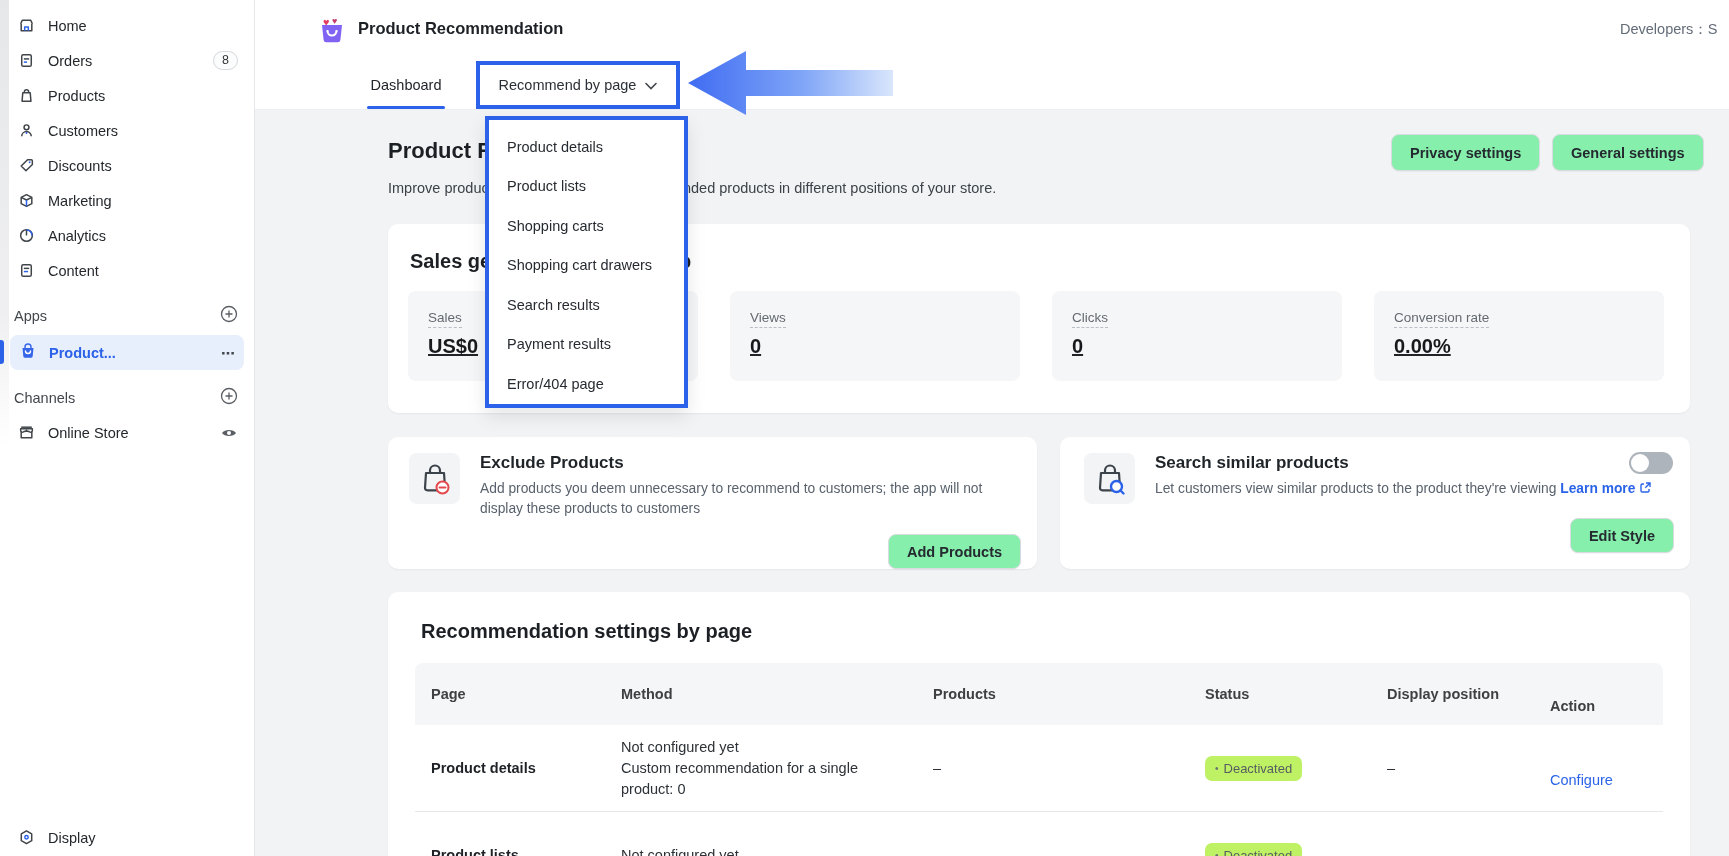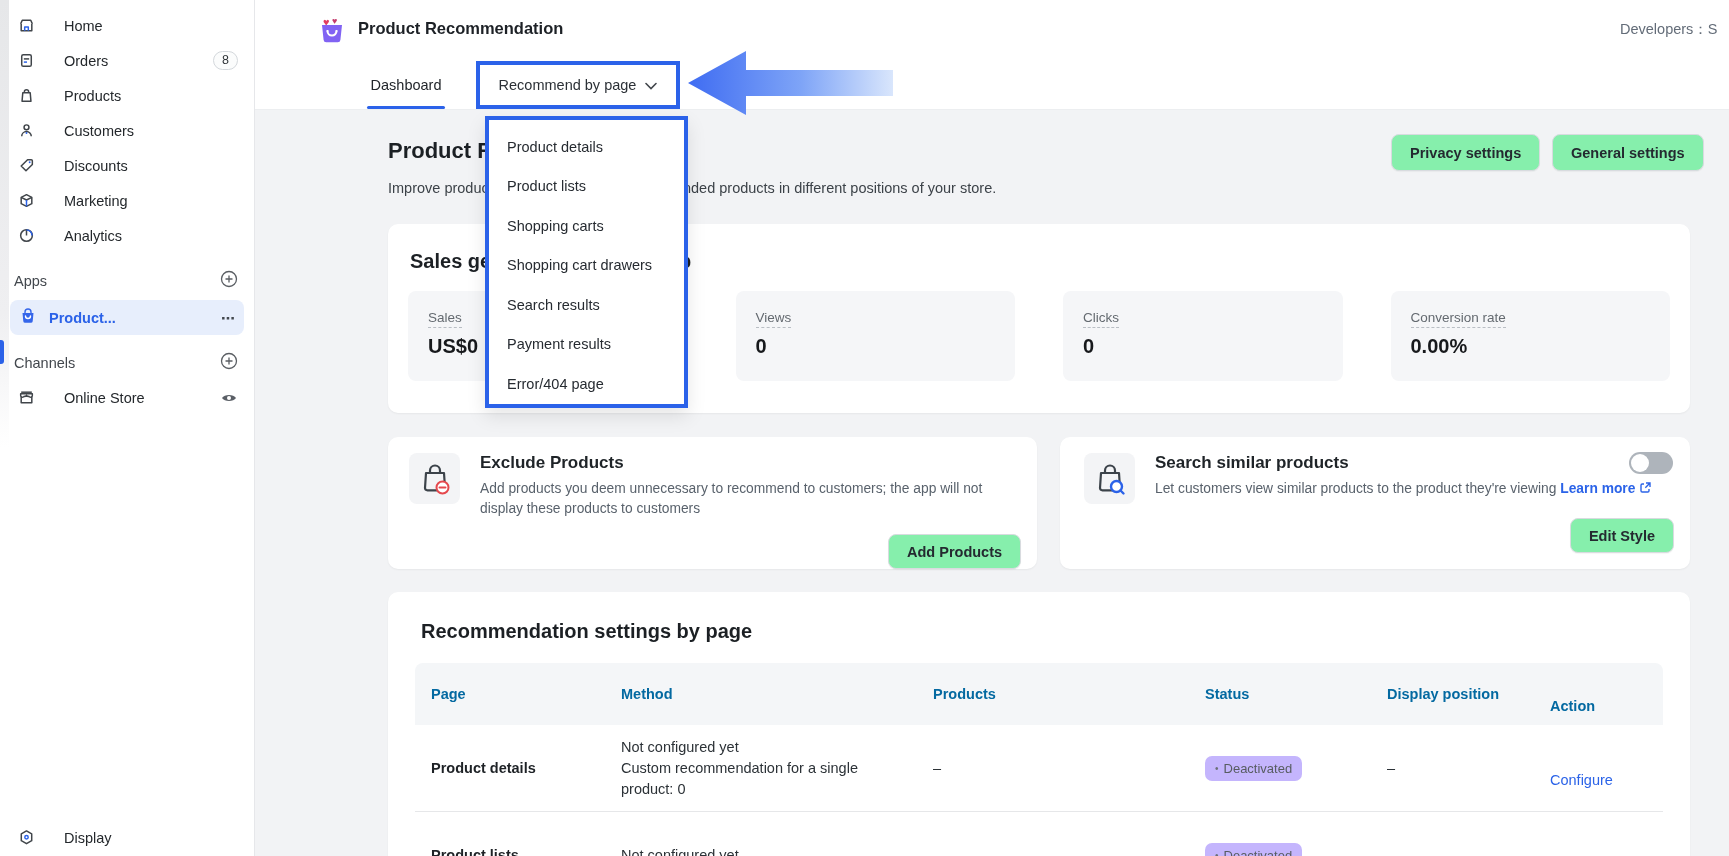--- a/index.html
+++ b/index.html
@@ -6,21 +6,21 @@
   html,body { width:1729px; height:856px; overflow:hidden; background:#f2f3f5;
     font-family:"Liberation Sans","DejaVu Sans",sans-serif; color:#202428; }
   .abs { position:absolute; }
 
   
   .sidebar { position:absolute; left:0; top:0; width:255px; height:856px; background:#fff;
     border-right:1px solid #e6e7ea; z-index:5; }
   .left-strip { position:absolute; left:0; top:0; width:9px; height:447px;
     background:linear-gradient(180deg,#e6e7e9 0%,#efeff1 70%,rgba(255,255,255,0)); }
   .side-list { padding-top:8px; }
-  .side-item { position:relative; display:flex; align-items:center; gap:29px; height:35px;
+  .side-item { position:relative; display:flex; align-items:center; gap:13px; height:35px;
     padding:0 16px 0 18px; font-size:14.5px; color:#24282c; cursor:pointer; }
   .side-item .ic { width:17px; height:17px; display:flex; align-items:center; justify-content:center; flex:none; }
   .count-badge { margin-left:auto; font-size:12.5px; color:#2f3438; border:1px solid #d4d8dc;
     background:#fbfcfc; border-radius:11px; padding:2px 8px; line-height:1; }
   .side-section { display:flex; align-items:center; height:35px; padding:0 16px 0 14px;
     font-size:14.5px; color:#42474d; }
   .side-section .plus { margin-left:auto; }
   .apps-gap { margin-top:10px; }
   .app-row { position:relative; display:flex; align-items:center; gap:12px; height:35px;
     margin:2px 10px; padding:0 8px 0 9px; background:#e7eefc; border-radius:8px;
@@ -53,21 +53,21 @@
   .btn { display:inline-flex; align-items:center; justify-content:center; background:#86efac;
     border:1px solid #d8dbdf; border-radius:8px; height:37px; padding:0 18px; font-size:14.5px;
     font-weight:700; color:#242a30; cursor:pointer; box-shadow:0 1px 1px rgba(0,0,0,.04); }
   .btn-privacy { position:absolute; left:1391px; top:134px; z-index:2; }
   .btn-general { position:absolute; left:1552px; top:134px; z-index:2; }
 
   .card { position:absolute; background:#fff; border-radius:10px; box-shadow:0 1px 2px rgba(0,0,0,.05); z-index:2; }
   .sales-card { left:388px; top:224px; width:1302px; height:189px; }
   .card h2 { font-size:20px; font-weight:700; color:#1c2024; }
   .sales-card h2 { margin:26px 0 0 22px; }
-  .tiles { display:flex; gap:48px; padding:18px 20px 0 20px; }
+  .tiles { display:flex; gap:32px; padding:18px 20px 0 20px;text-decoration:underline; }
   .tile { width:290px; height:90px; background:#f5f6f8; border-radius:8px; padding:17px 20px; cursor:default; }
   .tile .lbl { display:inline-block; font-size:13.5px; color:#646a70;
     border-bottom:1px dashed #b9bec4; padding-bottom:2px; }
   .tile .val { font-size:20px; font-weight:700; color:#17191c; margin-top:7px; }
 
   .exclude-card { left:388px; top:437px; width:649px; height:132px; }
   .similar-card { left:1060px; top:437px; width:630px; height:132px; }
   .icon-box { position:absolute; width:51px; height:51px; background:#f3f4f6; border-radius:8px;
     display:flex; align-items:center; justify-content:center; }
   .exclude-card .icon-box { left:21px; top:16px; }
@@ -82,28 +82,28 @@
   .btn-add { position:absolute; left:500px; top:97px; height:35px; }
   .btn-edit { position:absolute; right:16px; top:81px; height:35px; }
   .toggle { position:absolute; right:17px; top:15px; width:44px; height:22px; border-radius:11px;
     background:#aeb4bb; cursor:pointer; }
   .toggle .knob { position:absolute; left:2px; top:2px; width:18px; height:18px; border-radius:50%; background:#fff; }
 
   .table-card { left:388px; top:592px; width:1302px; height:330px; }
   .table-card h2 { margin:28px 0 0 33px; }
   .tbl { margin:20px 27px 0 27px; font-size:14.5px; }
   .trow { display:flex; align-items:center; }
-  .thead { height:62px; background:#f4f6f8; border-radius:8px 8px 0 0; font-weight:700; color:#0369a1; }
+  .thead { height:62px; background:#f4f6f8; border-radius:8px 8px 0 0; font-weight:700; color:#404040; }
   .tbody-row { height:87px; border-bottom:1px solid #e6e7e9; color:#2c3237; }
   .c1{width:190px;padding-left:16px;} .c2{width:312px;padding-left:16px;}
   .c3{width:272px;padding-left:16px;} .c4{width:182px;padding-left:16px;}
   .c5{width:163px;padding-left:16px;} .c6{width:129px;padding-left:16px;margin-top:24px;}
   .cell-page { font-weight:700; color:#1e2226; }
   .method-line { line-height:21px; max-width:250px; }
-  .pill { display:inline-flex; align-items:center; background:#c4b5fd; border-radius:7px;
+  .pill { display:inline-flex; align-items:center; background:#bef264; border-radius:7px;
     padding:5px 10px; font-size:13px; color:#575c61; }
   .pill::before { content:"•"; font-size:10px; margin-right:5px; color:#6b7076; }
   .cell-action { color:#2b63e8; cursor:pointer; }
 
   
   .dropdown { position:absolute; left:485px; top:116px; width:203px; height:292px; background:#fff;
     border:4px solid #2b62e9; box-shadow:0 8px 18px rgba(0,0,0,.10); padding:7px 0; z-index:8; }
   .dropdown li { list-style:none; height:39.5px; display:flex; align-items:center; padding-left:18px;
     font-size:14.5px; color:#262b31; cursor:pointer; white-space:nowrap; }
 </style>
@@ -174,20 +174,30 @@
     </div>
     <div class="side-item">
       <span class="ic">
         <svg width="17" height="17" viewBox="0 0 16 16" fill="none" stroke="#40454a" stroke-width="1.4" stroke-linejoin="round">
             <circle cx="8" cy="8" r="5.5"></circle>
             <path d="M8 8V2.5"></path>
             <path d="M8 2.8a5.2 5.2 0 0 1 5.2 5.2" stroke="#2b62e8"></path>
           </svg>
       </span>
       <span>Analytics</span>
+    </div>
+    <div class="side-item">
+      <span class="ic">
+        <svg width="17" height="17" viewBox="0 0 16 16" fill="none" stroke="#40454a" stroke-width="1.4" stroke-linejoin="round">
+            <rect x="3.5" y="2.5" width="9" height="11" rx="1.5"></rect>
+            <path d="M5.5 6h5"></path>
+            <path d="M5.5 9h4" stroke="#2b62e8"></path>
+          </svg>
+      </span>
+      <span>Content</span>
     </div>
 
     <div class="side-section apps-gap">
       <span>Apps</span>
       <span class="plus">
         <svg width="18" height="18" viewBox="0 0 18 18" fill="none" stroke="#5a5e63" stroke-width="1.3">
             <circle cx="9" cy="9" r="7.5"></circle>
             <path d="M9 5.5v7M5.5 9h7"></path>
           </svg>
       </span>

